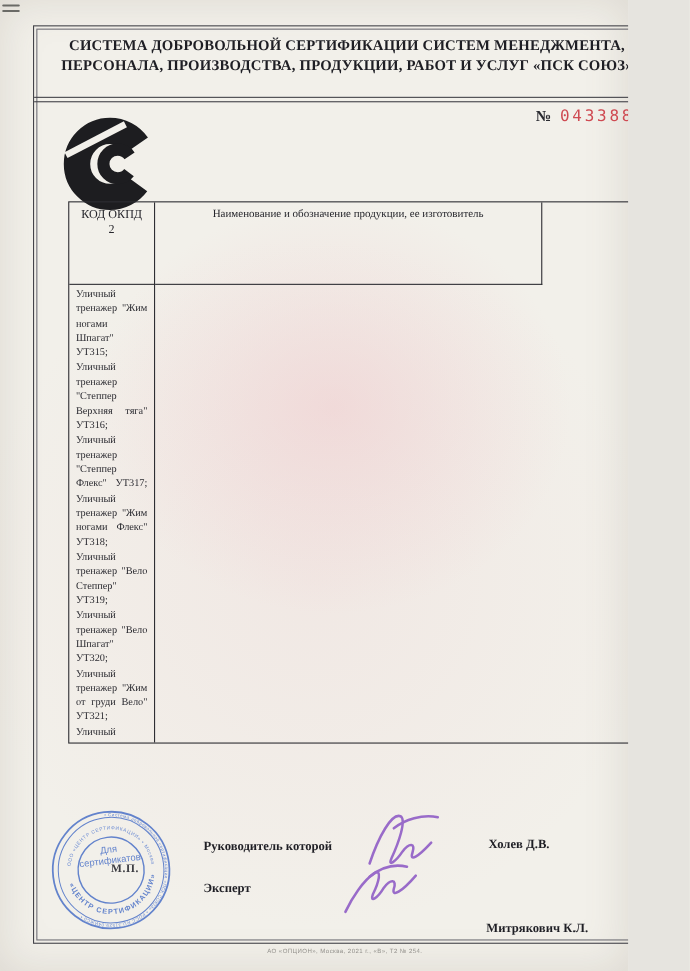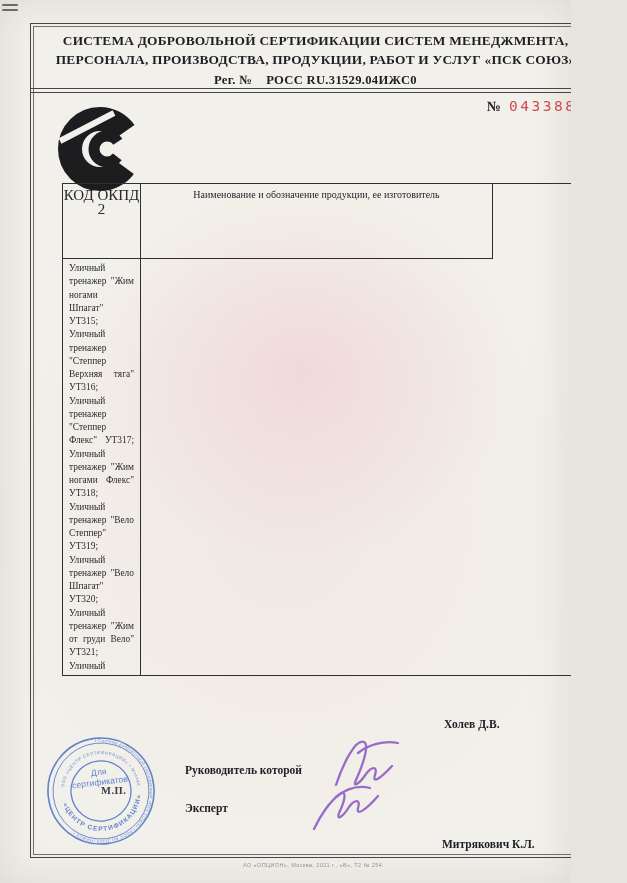--- a/index.html
+++ b/index.html
@@ -20,28 +20,28 @@
   .hdr .reg .sp{display:inline-block;width:14px;}
   .hdr-sep{position:absolute;left:31px;top:88px;width:569px;height:3px;border-top:1.5px solid #44444a;border-bottom:1px solid #44444a;}
   .cert-no{position:absolute;left:487px;top:97px;white-space:nowrap;}
   .cert-no .nsign{font-weight:bold;font-size:14px;color:#2a2a30;}
   .cert-no .digits{font-family:"DejaVu Sans Mono", monospace;font-size:14.5px;letter-spacing:2.5px;margin-left:4px;}
   .logo{position:absolute;left:52px;top:103px;}
   .tbl{position:absolute;left:62px;top:183px;width:518px;height:491px;border:1.2px solid #2e2e33;display:grid;grid-template-columns:78px 352px 1fr;grid-template-rows:75px 1fr;background:transparent;color:#26262c;}
   .tbl .cell{border-right:1.2px solid #2e2e33;position:relative;}
   .tbl .cell.last{border-right:none;}
   .tbl .hrow{border-bottom:1.2px solid #2e2e33;}
-  .th1{display:flex;align-items:flex-start;justify-content:center;padding-top:4px;font-size:15px;text-align:center;white-space:pre-line;line-height:14px;}
+  .th1{display:flex;align-items:flex-start;justify-content:center;padding-top:4px;font-size:11px;text-align:center;white-space:pre-line;line-height:14px;}
   .th2{display:flex;align-items:flex-start;justify-content:center;padding-top:4px;font-size:10px;text-align:center;line-height:14px;}
   .th3{font-size:9px;text-align:center;padding:3px 2px;line-height:12.5px;}
   .bodycell{padding:3px 6px 0 6px;font-size:9.4px;line-height:13.25px;text-align:justify;color:#2b2b31;overflow:hidden;}
   .sign-row{position:absolute;color:#1f1f25;font-weight:bold;font-size:11.5px;white-space:nowrap;}
   .role1{left:185px;top:764px;}
   .role2{left:185px;top:802px;}
-  .name1{left:444px;top:718px;}
+  .name1{left:444px;top:762px;}
   .name2{left:442px;top:838px;}
   .mp{position:absolute;left:101px;top:785px;font-size:10.5px;font-weight:bold;color:#3c3c42;letter-spacing:.5px;}
   .stamp{position:absolute;left:40px;top:730px;}
   .sig{position:absolute;left:292px;top:733px;}
   .imprint{position:absolute;left:0;top:862px;width:627px;text-align:center;font-size:5.5px;color:#93918c;letter-spacing:.4px;font-family:"Liberation Sans", sans-serif;}
 </style>
 </head>
 <body>
 
 <div class="page">
@@ -49,23 +49,20 @@
   <div class="scan-mark">
       <i></i>
       <i></i>
     </div>
 
   <div class="frame"></div>
 
   <div class="hdr">
     <div class="l1">СИСТЕМА ДОБРОВОЛЬНОЙ СЕРТИФИКАЦИИ СИСТЕМ МЕНЕДЖМЕНТА,</div>
     <div class="l2">ПЕРСОНАЛА, ПРОИЗВОДСТВА, ПРОДУКЦИИ, РАБОТ И УСЛУГ «ПСК СОЮЗ»</div>
-    <div class="reg">
-      <span>Рег. №</span><span class="sp"></span><span>РОСС  RU.31529.04ИЖС0</span>
-    </div>
   </div>
   <div class="hdr-sep"></div>
 
   <div class="cert-no">
     <span class="nsign">№</span>
     <span class="digits" style="color:#cf4a52;">0433886</span>
   </div>
 
   <svg class="logo" width="100" height="92" viewBox="0 0 100 92">
     <g fill="none" stroke="#1d1d20">

